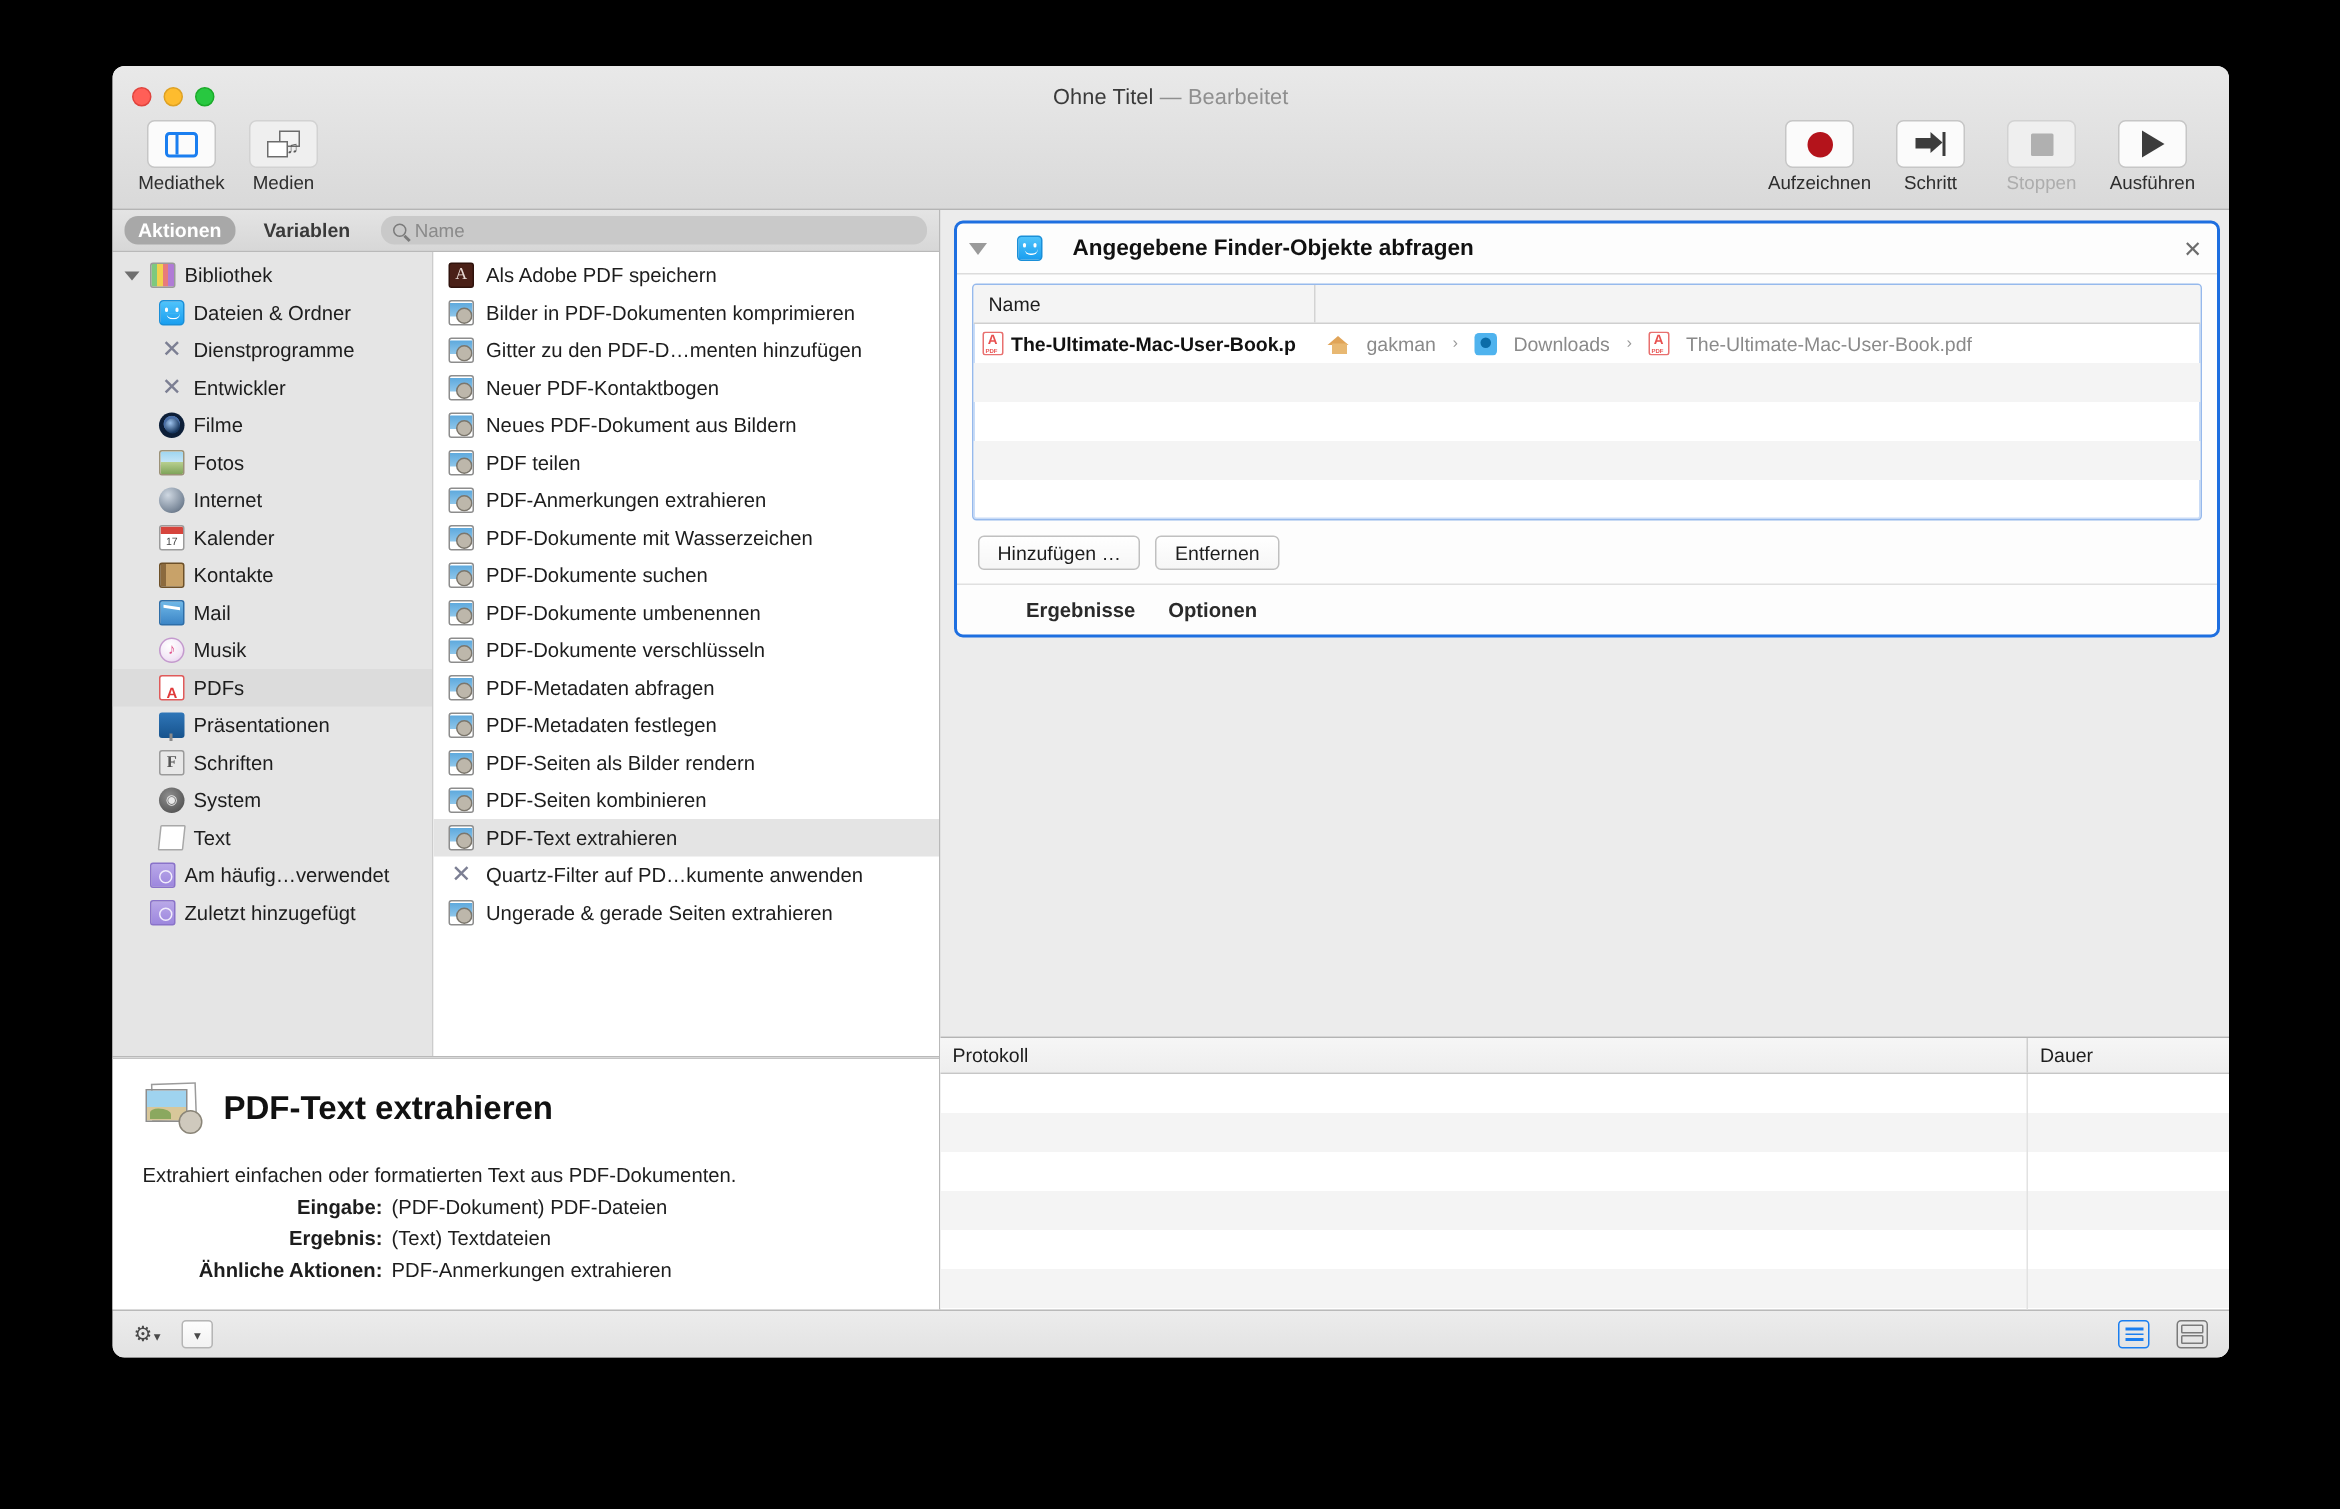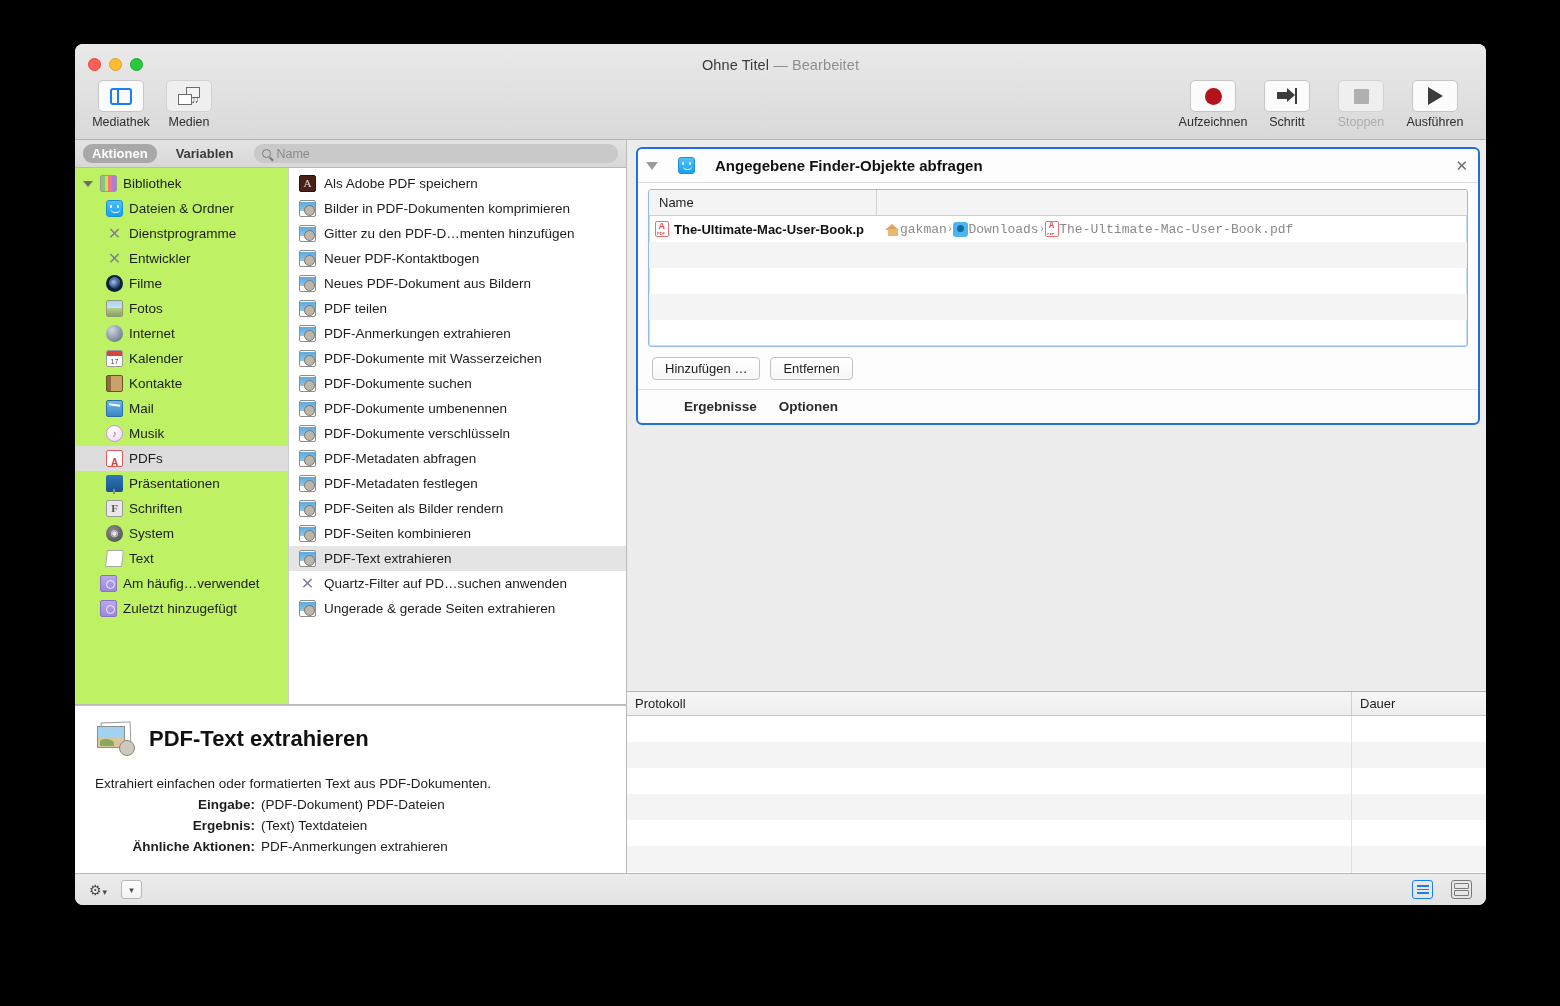--- a/index.html
+++ b/index.html
@@ -91,21 +91,21 @@
   #search-wrap {
     flex: 1 1 auto; height: 19px; background: #c9c9c9; border-radius: 9px;
     display: flex; align-items: center; padding: 0 8px; gap: 5px; margin-left: 2px;
   }
   .mag { width: 9px; height: 9px; border: 1.5px solid #7b7b7b; border-radius: 50%; position: relative; flex:0 0 auto;}
   .mag::after { content:""; position:absolute; right:-4px; bottom:-3px; width:5px; height:1.6px; background:#7b7b7b; transform: rotate(45deg); }
   #search-input { border:0; background:transparent; outline:none; font-size:12.5px; color:#3a3a3a; width:100%; font-family: inherit; }
   #search-input::placeholder { color:#8a8a8a; }
 
   #lib-cols { flex: 1 1 auto; display: flex; min-height: 0; border-bottom: 1px solid #b9b9b9; }
-  #tree { width: 214px; background: #bef264; border-right: 1px solid #ccc; overflow: hidden; padding-top: 3px; }
+  #tree { width: 214px; background: #e5e5e5; border-right: 1px solid #ccc; overflow: hidden; padding-top: 3px; }
   #actions { flex: 1 1 auto; background: #fff; overflow: hidden; padding-top: 3px; }
 
   .trow { height: 25px; display: flex; align-items: center; font-size: 13.5px; color: #1d1d1d; padding-left: 6px; gap: 6px; }
   .trow.sel { background: #dcdcdc; }
   .tw { width: 13px; flex: 0 0 13px; display:flex; align-items:center; justify-content:center; }
   .caret { width:0;height:0; border-left:5px solid transparent; border-right:5px solid transparent; border-top:6px solid #6e6e6e; }
   .ind { padding-left: 31px; }
 
   .arow { height: 25px; display: flex; align-items: center; font-size: 13.5px; color: #1d1d1d; padding-left: 10px; gap: 8px; white-space: nowrap; }
   .arow.sel { background: #e4e4e4; }
@@ -174,21 +174,21 @@
 
   #file-table { margin: 6px 10px 0 10px; border: 1px solid #96b9ec; border-radius: 3px; overflow: hidden; background:#fff; box-shadow: inset 0 0 0 1px #c9dcf7; }
   #ft-head { height: 26px; display: flex; background: #f4f4f4; border-bottom: 1px solid #cfcfcf; font-size: 13px; color: #1d1d1d; align-items: center; }
   .fth { padding-left: 10px; height: 100%; display: flex; align-items: center; }
   .fth.c1 { width: 228px; border-right: 1px solid #d3d3d3; }
   .fth.c2 { flex: 1 1 auto; border-right: 1px solid #d3d3d3; }
   .fth.c3 { width: 42px; }
   .ftrow { height: 26px; display: flex; align-items: center; font-size: 13px; }
   .ftrow.zebra { background: #f4f4f4; }
   .ftcell.c1 { width: 228px; display:flex; align-items:center; gap:5px; padding-left:6px; overflow:hidden; white-space:nowrap; color:#111;font-weight:bold; }
-  .ftcell.c2 { flex:1 1 auto; display:flex; align-items:center; gap:0; padding-left:8px; color:#8a8a8a; white-space:nowrap; overflow:hidden;font-family:Liberation Mono, monospace; }
+  .ftcell.c2 { flex:1 1 auto; display:flex; align-items:center; gap:11px; padding-left:8px; color:#8a8a8a; white-space:nowrap; overflow:hidden; }
   .chev { color:#9a9a9a; font-size:11px; }
   .ic-home { width:15px;height:15px;flex:0 0 15px; position:relative; }
   .ic-home::before { content:""; position:absolute; left:0; top:2px; border-left:7.5px solid transparent; border-right:7.5px solid transparent; border-bottom:6px solid #e0a458; }
   .ic-home::after { content:""; position:absolute; left:2.5px; top:7px; width:10px; height:7px; background:#e8b872; }
   .ic-dl { width:15px;height:15px;flex:0 0 15px; background:#4fb3ee; border-radius:3px; position:relative; }
   .ic-dl::after { content:""; position:absolute; left:4px; top:3.5px; width:7px;height:7px; border-radius:50%; background:#0b6ca8; }
   .ic-pdfsm { width:14px;height:16px;flex:0 0 14px; background:#fff; border:1px solid #e8706f; border-radius:2px; position:relative; }
   .ic-pdfsm::before { content:"A"; position:absolute; left:2.5px; top:-1px; font-size:9px; font-weight:bold; color:#e8504f; }
   .ic-pdfsm::after { content:"PDF"; position:absolute; left:1px; bottom:0px; font-size:4px; font-weight:bold; color:#e8504f; }
 
@@ -444,21 +444,21 @@
             <div class="arow">
               <span class="ic ic-pdfact"></span>
               <span>PDF-Seiten kombinieren</span>
             </div>
             <div class="arow sel">
               <span class="ic ic-pdfact"></span>
               <span>PDF-Text extrahieren</span>
             </div>
             <div class="arow">
               <span class="ic ic-tools">✕</span>
-              <span>Quartz-Filter auf PD…suchen anwenden</span>
+              <span>Quartz-Filter auf PD…kumente anwenden</span>
             </div>
             <div class="arow">
               <span class="ic ic-pdfact"></span>
               <span>Ungerade &amp; gerade Seiten extrahieren</span>
             </div>
           </div>
       </div>
 
       <div id="info">
         <div id="info-head">

